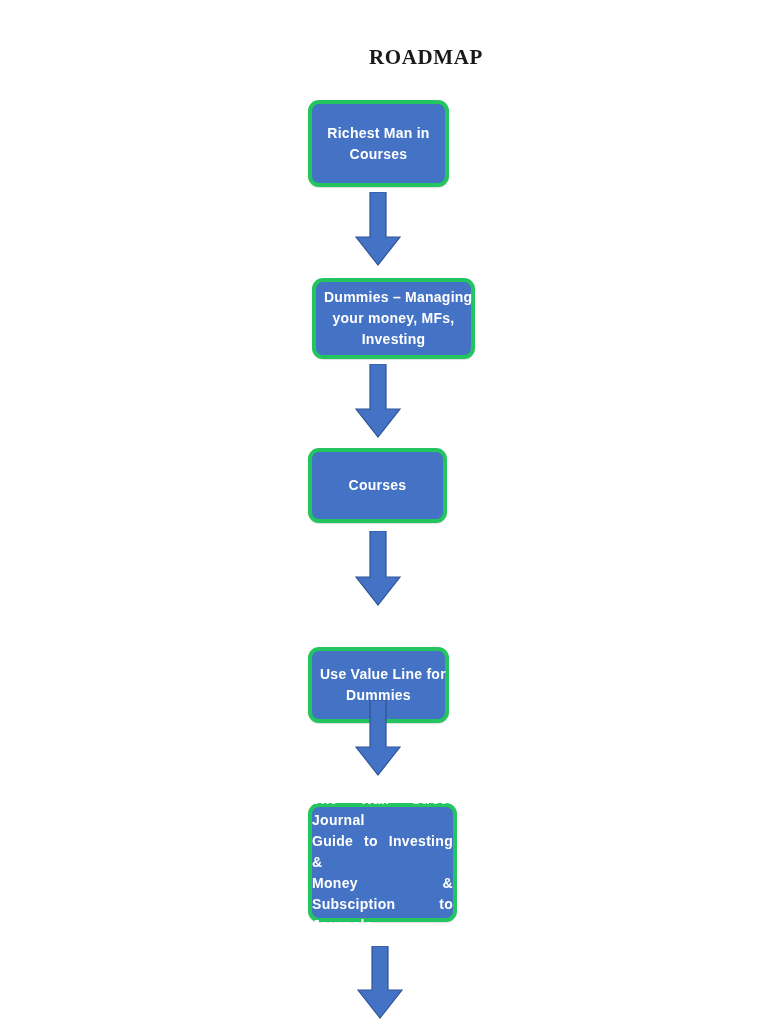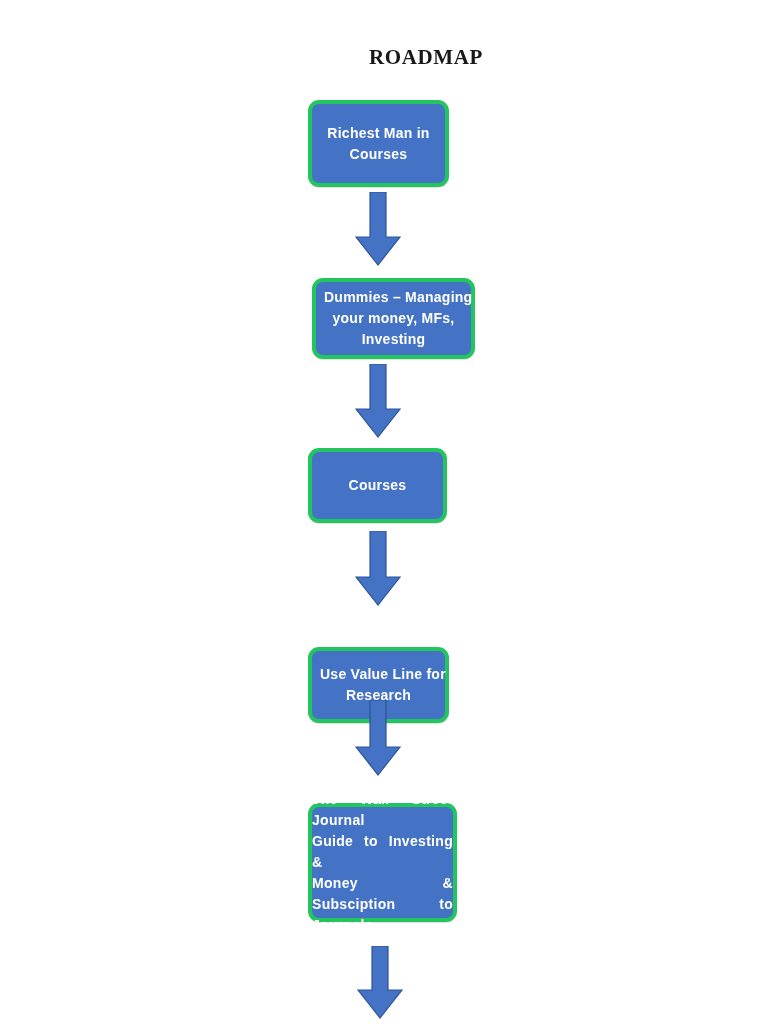--- a/index.html
+++ b/index.html
@@ -132,21 +132,21 @@
   </div>
 
   <div class="flow-arrow" id="arrow-3">
     <svg viewBox="0 0 46 75" preserveAspectRatio="none" aria-hidden="true">
       <polygon points="15,0 31,0 31,46 45,46 23,74 1,46 15,46" fill="#4472C4" stroke="#2E5496" stroke-width="1.2"></polygon>
     </svg>
   </div>
 
   <div class="flow-box" id="box-4">
     <span class="line">Use Value Line for</span>
-    <span class="line">Research</span>
+    <span class="line">Dummies</span>
   </div>
 
   <div class="flow-arrow" id="arrow-4">
     <svg viewBox="0 0 46 76" preserveAspectRatio="none" aria-hidden="true">
       <polygon points="15,0 31,0 31,47 45,47 23,75 1,47 15,47" fill="#4472C4" stroke="#2E5496" stroke-width="1.2"></polygon>
     </svg>
   </div>
 
   <div class="flow-box justified" id="box-5">
     <span class="line">The Wall Street Journal</span>

